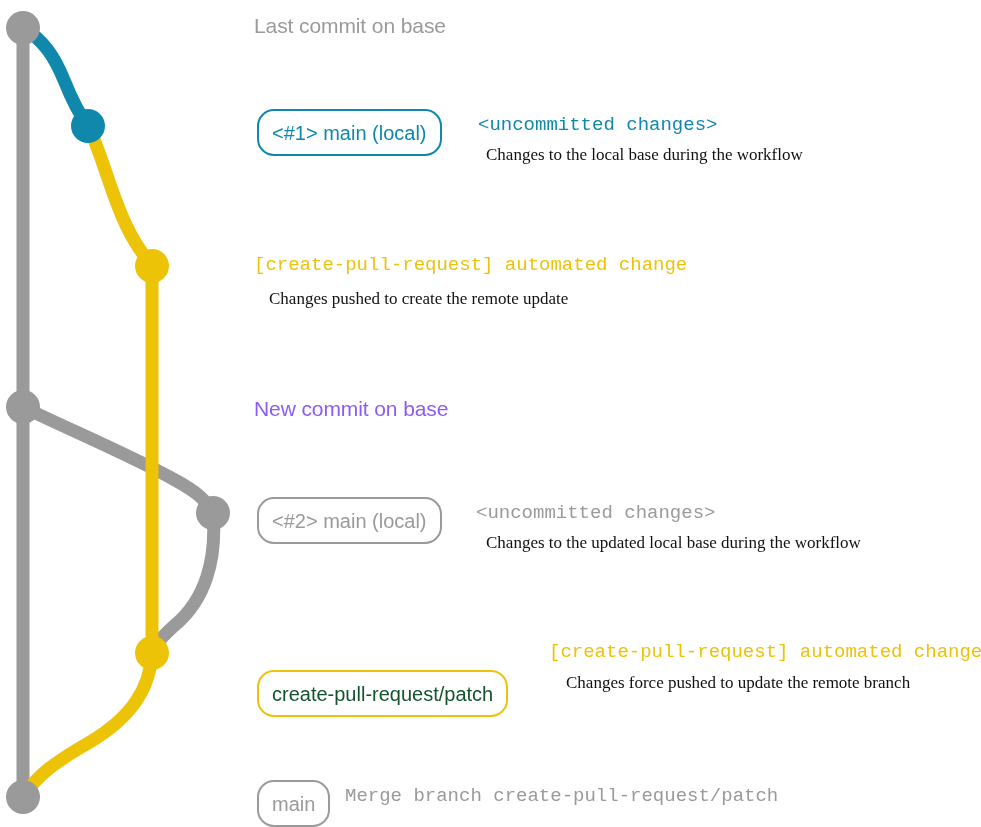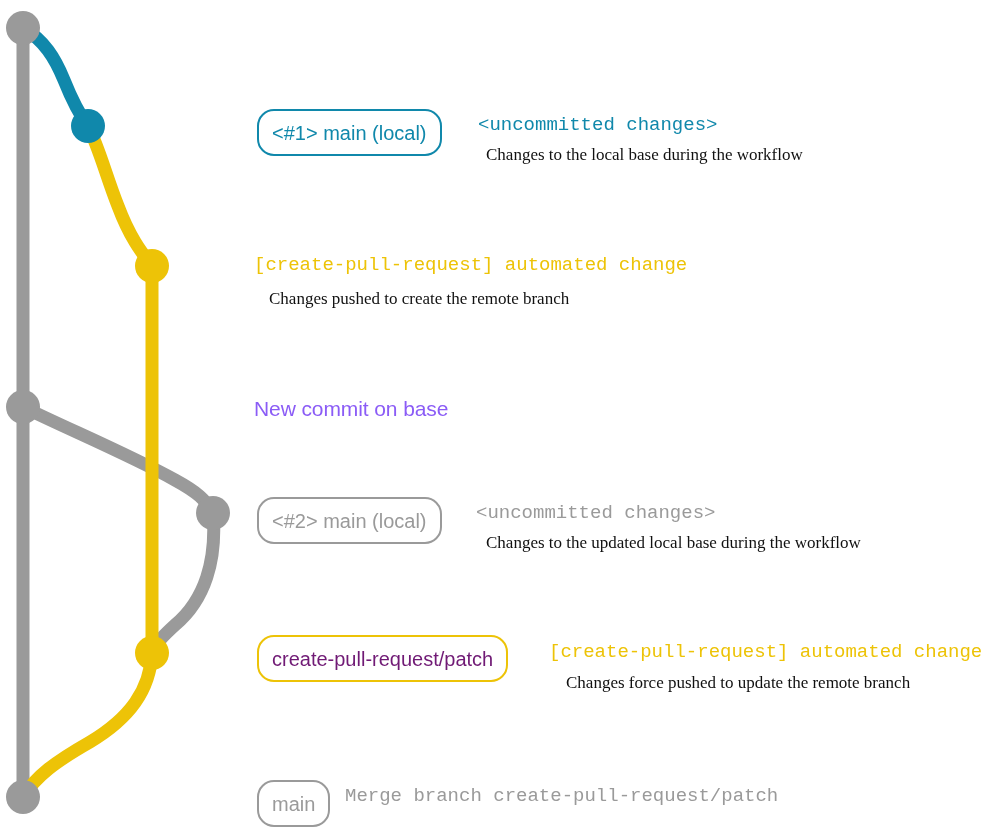--- a/index.html
+++ b/index.html
@@ -47,21 +47,21 @@
     background: #ffffff;
     font-family: "Liberation Sans", sans-serif;
     font-size: 20px;
     font-weight: 400;
     line-height: 1;
     white-space: nowrap;
     color: #9a9a9a;
   }
   .pill.blue   { border-color: #1088ab; color: #1088ab; }
   .pill.gray   { border-color: #9a9a9a; color: #9a9a9a; }
-  .pill.yellow { border-color: #edc307; color: #701a75; }
+  .pill.yellow { border-color: #edc307; color: #14532d; margin-top: 35px; }
 
   .subject {
     position: absolute;
     white-space: nowrap;
     font-family: Liberation Mono, monospace;
     font-size: 19px;
     font-weight: 400;
   }
   .subject.blue   { color: #1088ab; }
   .subject.gray   { color: #9a9a9a; }
@@ -99,27 +99,28 @@
 
     <circle cx="23" cy="28" r="17" fill="#9a9a9a"></circle>
     <circle cx="88" cy="126" r="17" fill="#1088ab"></circle>
     <circle cx="152" cy="266" r="17" fill="#edc307"></circle>
     <circle cx="23" cy="407" r="17" fill="#9a9a9a"></circle>
     <circle cx="213" cy="513" r="17" fill="#9a9a9a"></circle>
     <circle cx="152" cy="653" r="17" fill="#edc307"></circle>
     <circle cx="23" cy="797" r="17" fill="#9a9a9a"></circle>
   </svg>
 
+  <div class="headline" style="left:254px; top:14px; color:#9a9a9a;">Last commit on base</div>
 
   <div class="pill blue" style="left:257px; top:109px;">&lt;#1&gt; main (local)</div>
   <div class="subject blue" style="left:478px; top:114px;">&lt;uncommitted changes&gt;</div>
   <div class="note" style="left:486px; top:145px;">Changes to the local base during the workflow</div>
 
   <div class="subject yellow" style="left:254px; top:254px;">[create-pull-request] automated change</div>
-  <div class="note" style="left:269px; top:289px;">Changes pushed to create the remote branch</div>
+  <div class="note" style="left:269px; top:289px;">Changes pushed to create the remote update</div>
 
   <div class="headline" style="left:254px; top:397px; color:#8b5cf6;">New commit on base</div>
 
   <div class="pill gray" style="left:257px; top:497px;">&lt;#2&gt; main (local)</div>
   <div class="subject gray" style="left:476px; top:502px;">&lt;uncommitted changes&gt;</div>
   <div class="note" style="left:486px; top:533px;">Changes to the updated local base during the workflow</div>
 
   <div class="pill yellow" style="left:257px; top:635px;">create-pull-request/patch</div>
   <div class="subject yellow" style="left:549px; top:641px;">[create-pull-request] automated change</div>
   <div class="note" style="left:566px; top:673px;">Changes force pushed to update the remote branch</div>

